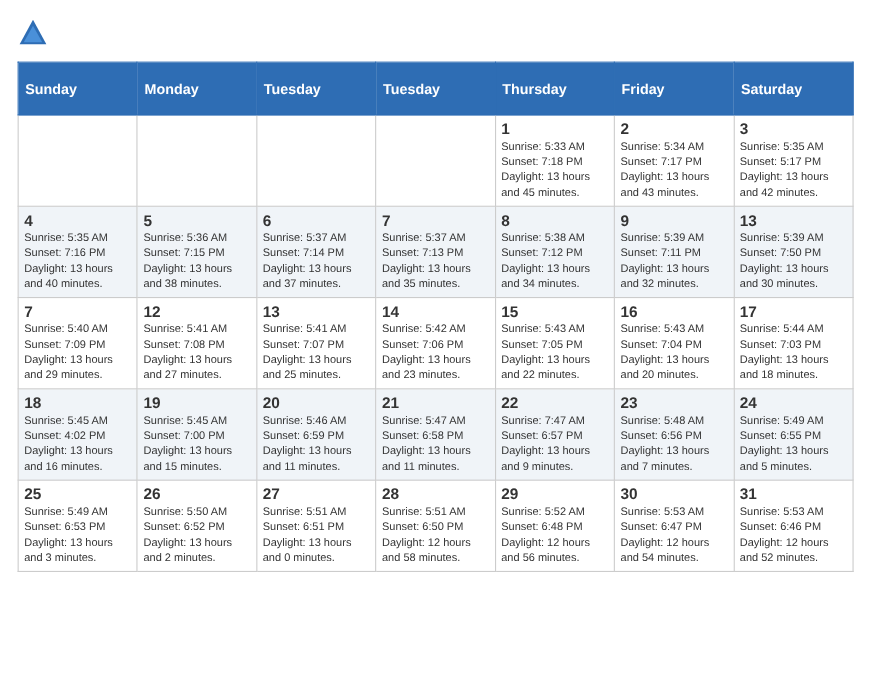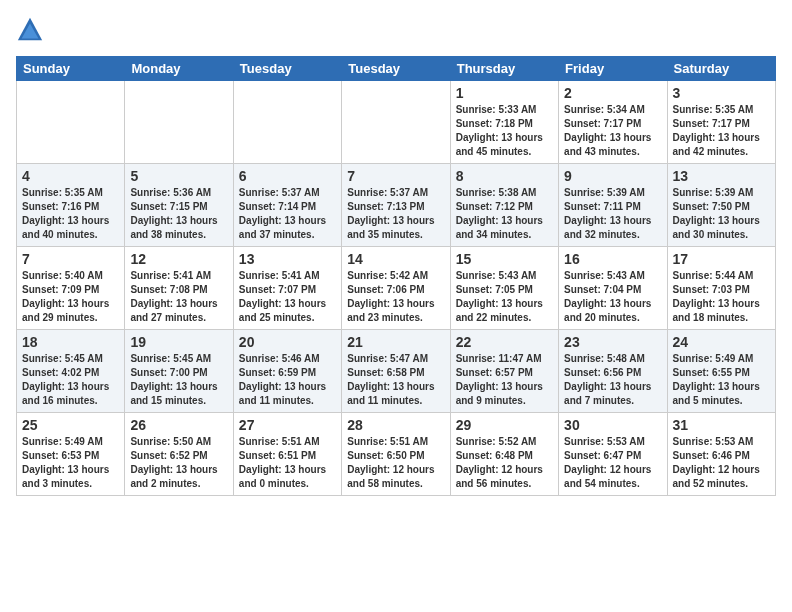--- a/index.html
+++ b/index.html
@@ -53,21 +53,21 @@
       color: #555;
     }
     .calendar {
       width: 100%;
       border-collapse: collapse;
     }
     .calendar thead tr th {
       background-color: #2e6db4;
       color: #fff;
       text-align: left;
-      padding: 4px 6px;
+      padding: 16px 6px;
       font-size: 13px;
       font-weight: bold;
       border: 1px solid #2e6db4;
     }
     .calendar tbody tr td {
       border: 1px solid #ccc;
       vertical-align: top;
       padding: 4px 5px;
       width: 108px;
       min-height: 75px;
@@ -79,21 +79,20 @@
     .cell-date {
       font-size: 14px;
       font-weight: bold;
       color: #333;
       margin-bottom: 2px;
     }
     .cell-info {
       font-size: 10px;
       color: #333;
       line-height: 1.4;
-      font-weight: bold;
     }
     .empty-cell {
       background: #fff !important;
     }
   </style>
 </head>
 <body>
 
 <div class="header-area">
   <div class="logo">
@@ -138,21 +137,21 @@
         </td>
         <td>
           <div class="cell-date">2</div>
           <div class="cell-info">Sunrise: 5:34 AM
 Sunset: 7:17 PM
 Daylight: 13 hours and 43 minutes.</div>
         </td>
         <td>
           <div class="cell-date">3</div>
           <div class="cell-info">Sunrise: 5:35 AM
-Sunset: 7:17 PM
+Sunset: 5:17 PM
 Daylight: 13 hours and 42 minutes.</div>
         </td>
       </tr>
       <tr>
         <td>
           <div class="cell-date">4</div>
           <div class="cell-info">Sunrise: 5:35 AM
 Sunset: 7:16 PM
 Daylight: 13 hours and 40 minutes.</div>
         </td>
@@ -257,21 +256,21 @@
 Daylight: 13 hours and 11 minutes.</div>
         </td>
         <td>
           <div class="cell-date">21</div>
           <div class="cell-info">Sunrise: 5:47 AM
 Sunset: 6:58 PM
 Daylight: 13 hours and 11 minutes.</div>
         </td>
         <td>
           <div class="cell-date">22</div>
-          <div class="cell-info">Sunrise: 11:47 AM
+          <div class="cell-info">Sunrise: 7:47 AM
 Sunset: 6:57 PM
 Daylight: 13 hours and 9 minutes.</div>
         </td>
         <td>
           <div class="cell-date">23</div>
           <div class="cell-info">Sunrise: 5:48 AM
 Sunset: 6:56 PM
 Daylight: 13 hours and 7 minutes.</div>
         </td>
         <td>

